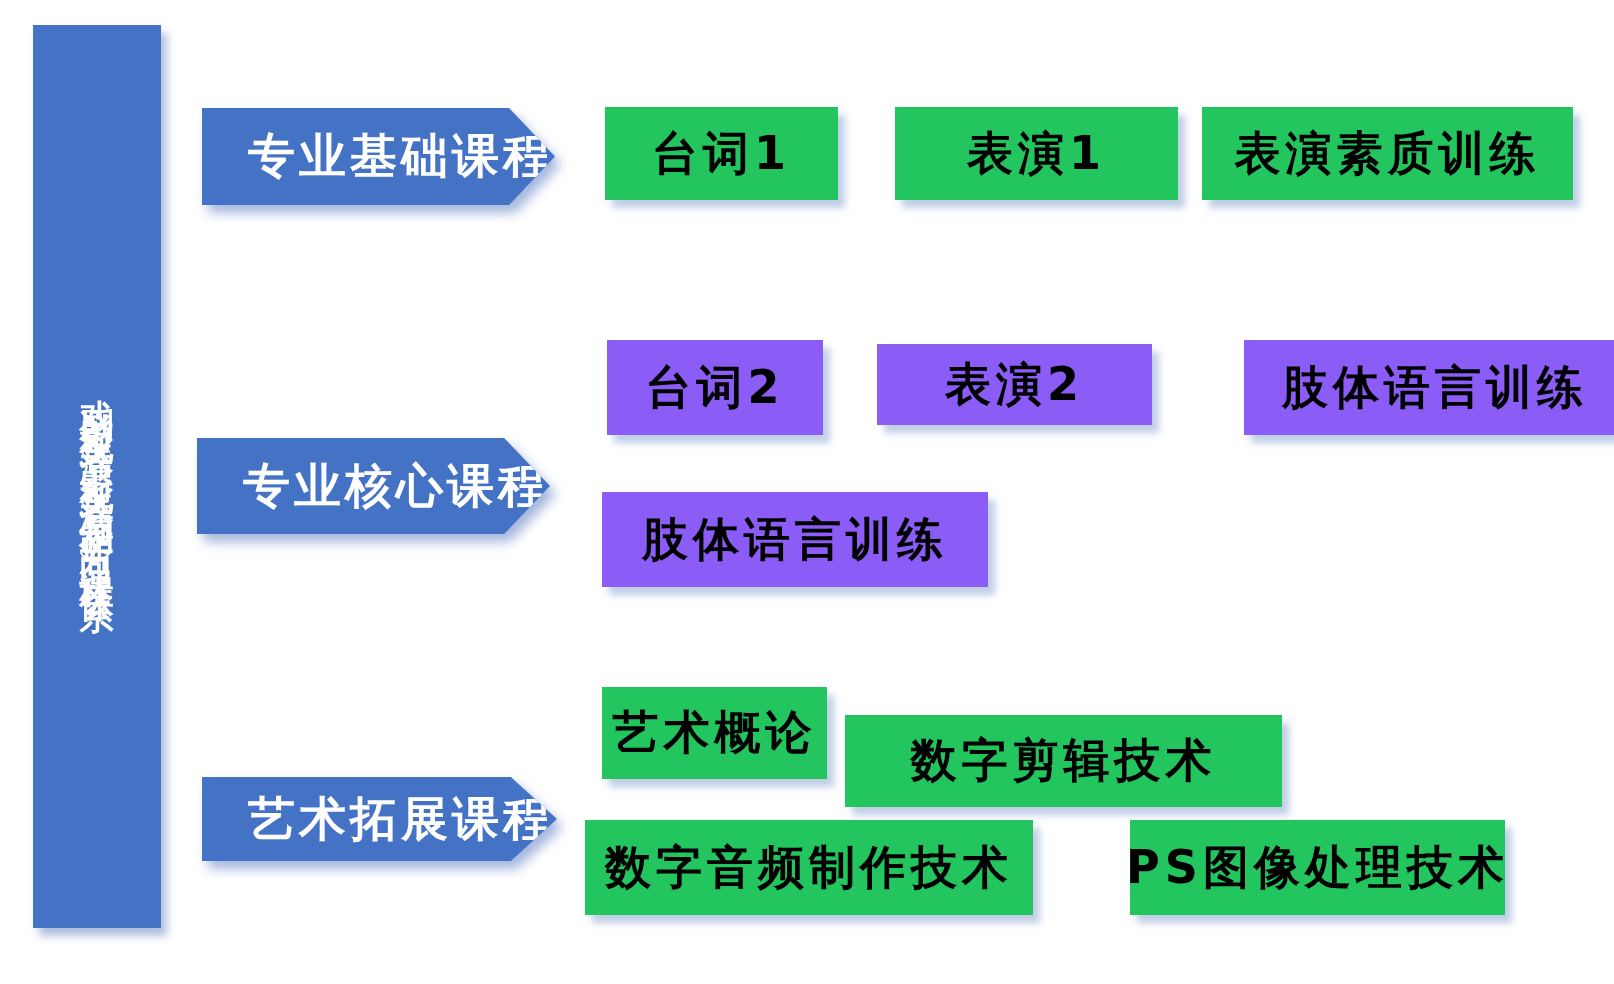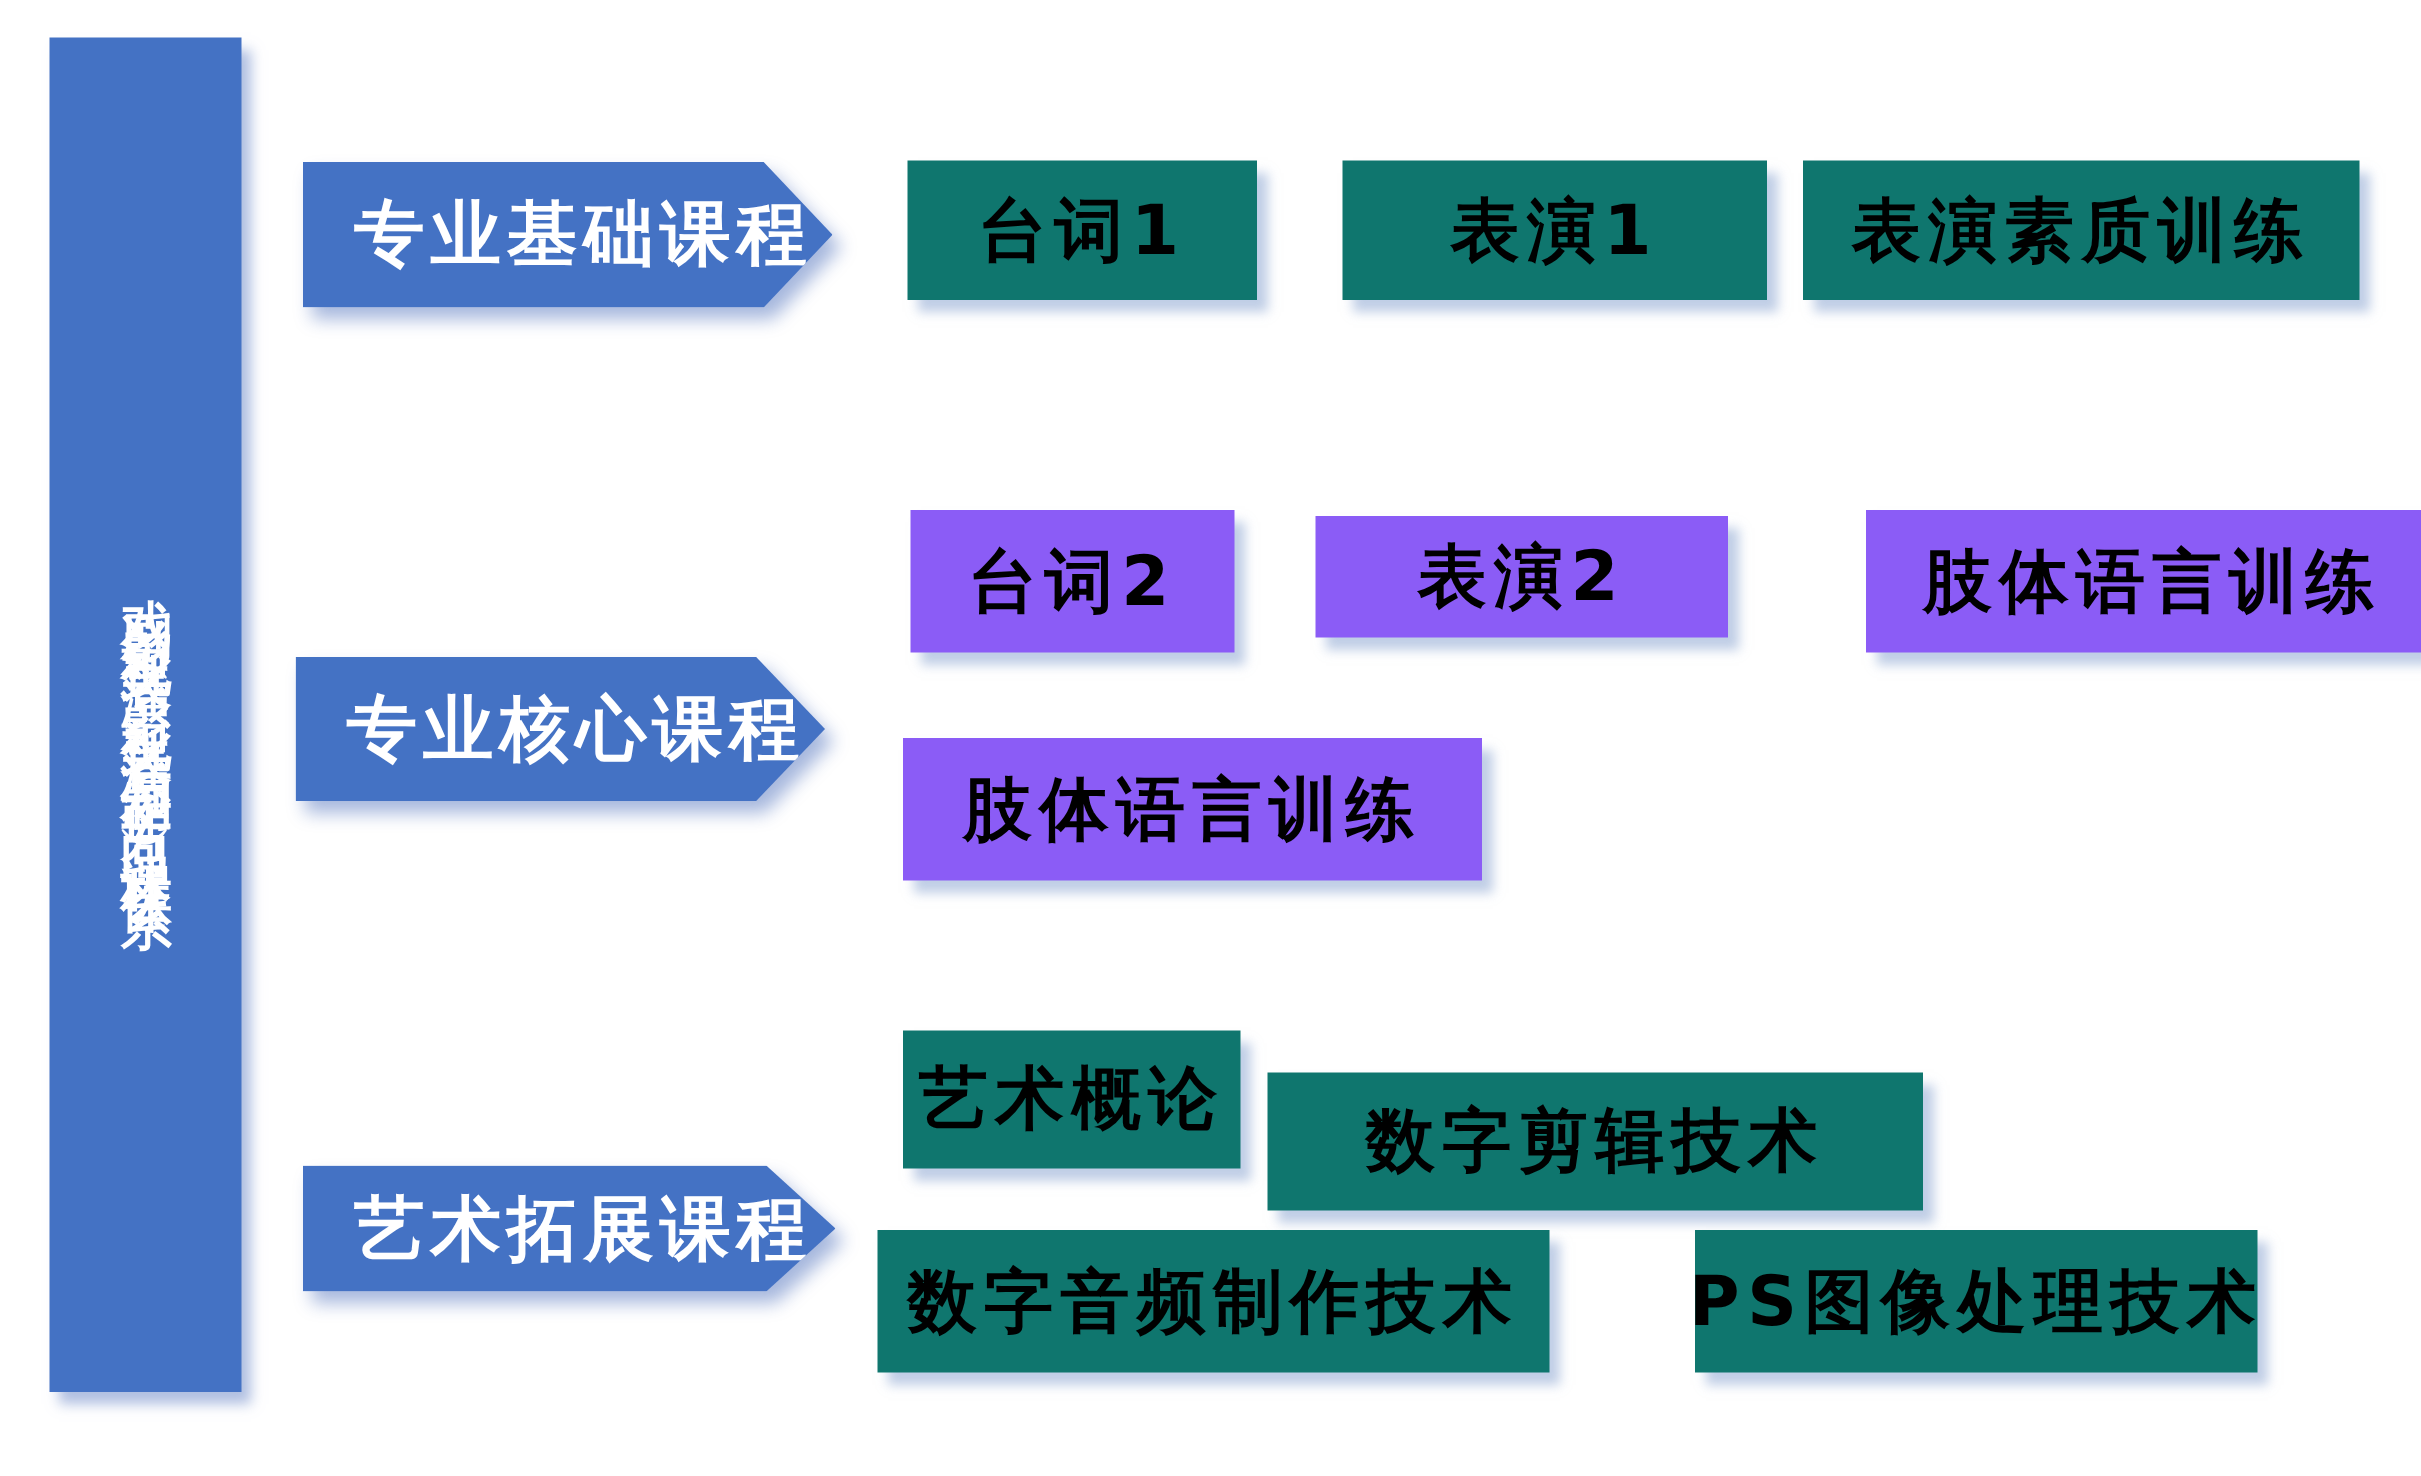--- a/index.html
+++ b/index.html
@@ -40,36 +40,37 @@
     clip-path:polygon(0 0, 87% 0, 100% 50%, 87% 100%, 0 100%);
     display:flex;align-items:center;justify-content:flex-start;
   }
   .arrow span{
     color:#ffffff;
     font-weight:700;
     font-size:47px;
     letter-spacing:4px;
     padding-left:34px;
     white-space:nowrap;
+    margin-left:12px;
   }
   .arrow1{left:202px;top:108px;width:353px;height:97px;}
   .arrow2{left:197px;top:438px;width:353px;height:96px;}
   .arrow3{left:202px;top:777px;width:355px;height:84px;}
   
   .course{
     position:absolute;
     display:flex;align-items:center;justify-content:center;
     font-size:46px;
     font-weight:600;
     color:#000000;
     letter-spacing:5px;
     white-space:nowrap;
     box-shadow:7px 8px 7px rgba(140,165,210,0.55);
   }
-  .course.blue{background:#0f766e;}
+  .course.blue{background:#22c55e;}
   .course.peach{background:#8b5cf6;}
 
   .c-taici1   {left:605px; top:107px; width:233px; height:93px;}
   .c-biaoyan1 {left:895px; top:107px; width:283px; height:93px;}
   .c-suzhi    {left:1202px;top:107px; width:371px; height:93px;text-align:center;}
 
   .c-taici2   {left:607px; top:340px; width:216px; height:95px;}
   .c-biaoyan2 {left:877px; top:344px; width:275px; height:81px;}
   .c-zhiti    {left:1244px;top:340px; width:382px; height:95px;}
   .c-yinyue   {left:602px; top:492px; width:386px; height:95px;}

